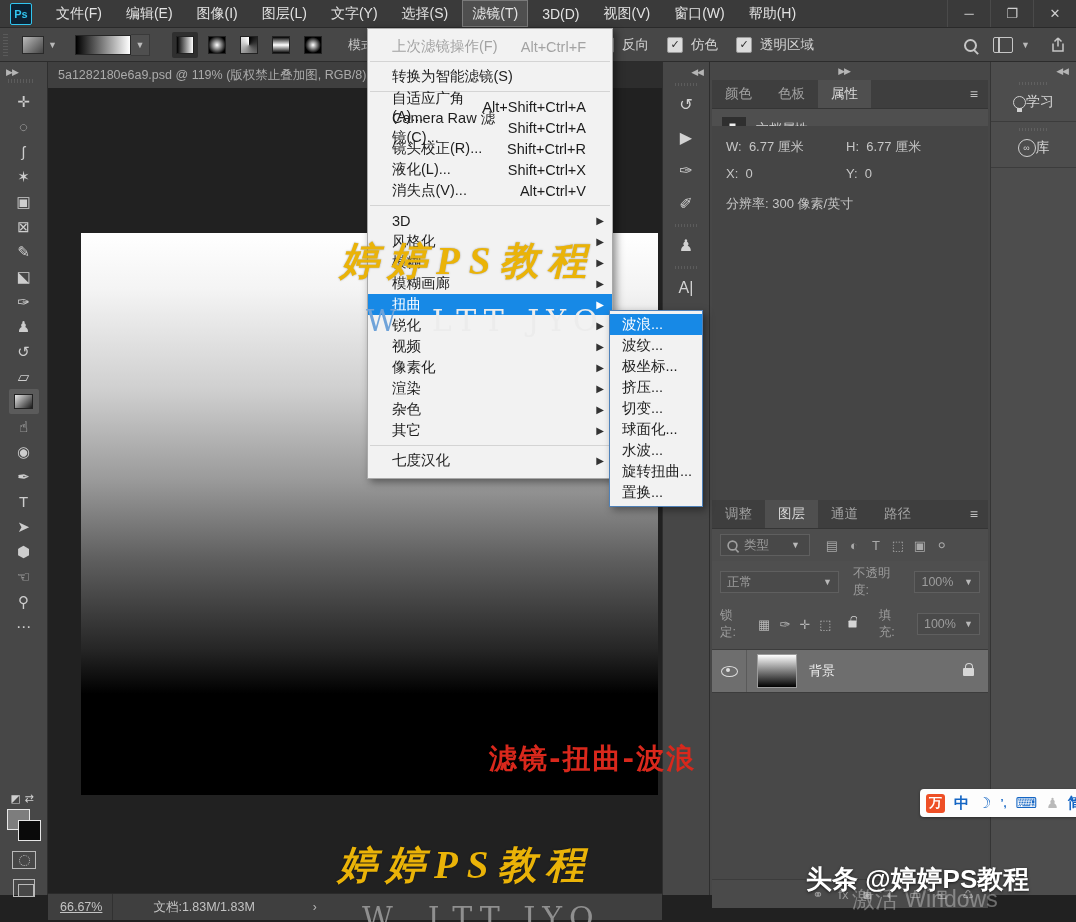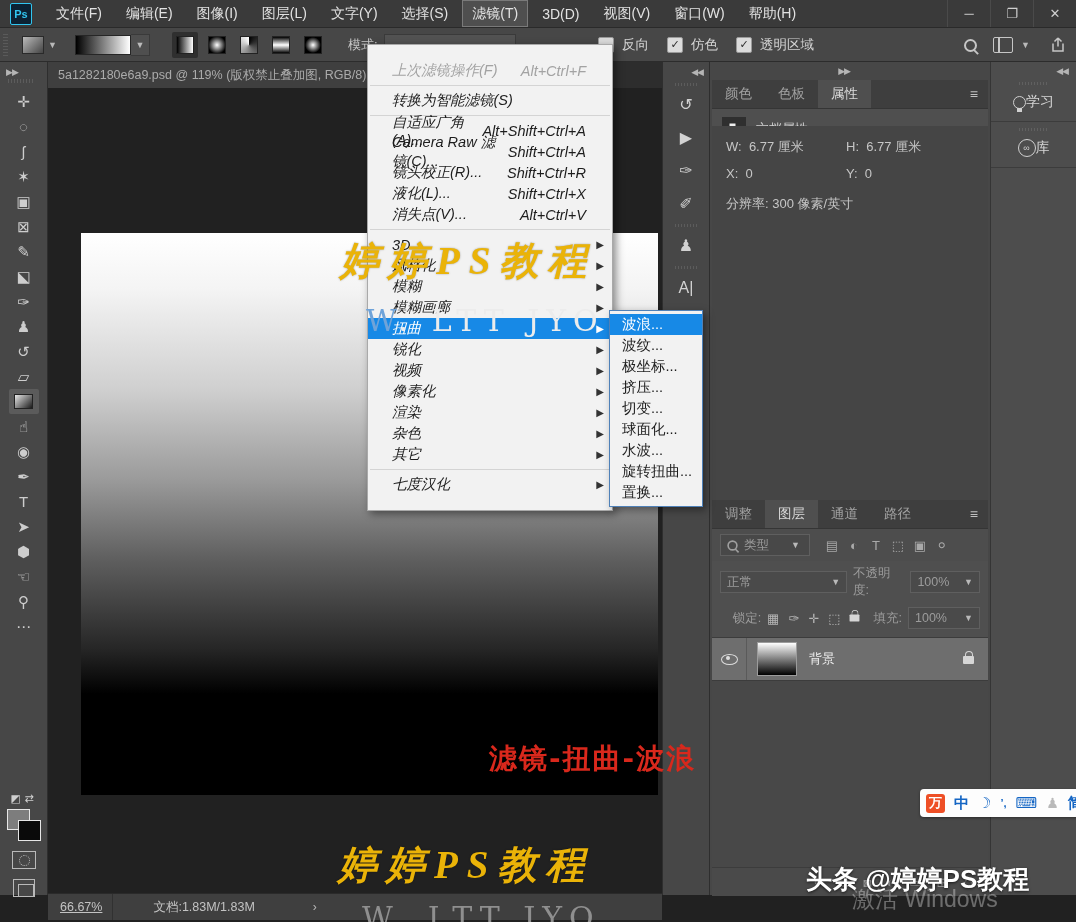--- a/index.html
+++ b/index.html
@@ -95,21 +95,21 @@
   .props-inner{position:absolute;left:0;top:46px;right:0;bottom:0;background:#454545;padding:12px 14px;font-size:13px;color:#c6c6c6;box-sizing:border-box;}
   .pr-row{display:flex;margin-bottom:10px;}
   .pr-cell{width:120px;}
   .pr-res{margin-top:14px;}
   .layers-panel{position:absolute;left:2px;top:438px;width:276px;height:395px;background:#4f4f4f;}
   .filter-row{display:flex;align-items:center;gap:7px;padding:5px 8px;background:#4d4d4d;}
   .search-box{display:flex;align-items:center;gap:5px;width:78px;height:20px;border:1px solid #5f5f5f;background:#484848;padding:0 5px;color:#9a9a9a;font-size:12.5px;}
   .search-box .css-search{transform:scale(.8);border-color:#9f9f9f;}
   .search-box .css-search::after{background:#9f9f9f;}
   .f-ic{color:#a9a9a9;font-size:13px;width:18px;text-align:center;}
-  .blend-row,.lock-row{display:flex;align-items:center;gap:6px;padding:4px 8px;color:#9c9c9c;font-size:12.5px;justify-content:flex-end;}
+  .blend-row,.lock-row{display:flex;align-items:center;gap:14px;padding:4px 8px;color:#9c9c9c;font-size:12.5px;}
   .dd{display:flex;align-items:center;justify-content:space-between;border:1px solid #5f5f5f;background:#4a4a4a;height:20px;padding:0 6px;color:#9c9c9c;}
   .dd .chev{margin:0;}
   .lock-ics{display:flex;gap:9px;color:#b5b5b5;font-size:13px;align-items:center;}
   .layer-row{display:flex;align-items:center;height:42px;background:#6e6e6e;border-top:1px solid #3c3c3c;border-bottom:1px solid #3c3c3c;margin-top:4px;color:#ededed;}
   .eye-cell{width:34px;display:flex;justify-content:center;border-right:1px solid #5a5a5a;height:100%;align-items:center;}
   .css-eye{display:inline-block;width:15px;height:9px;border:1.5px solid #dedede;border-radius:50%;position:relative;}
   .css-eye::after{content:"";position:absolute;left:4.5px;top:1.5px;width:4px;height:4px;background:#dedede;border-radius:50%;}
   .layer-thumb{width:38px;height:32px;margin:0 12px 0 10px;border:1px solid #9c9c9c;background:linear-gradient(to bottom,#fff,#000);}
   .layer-lock{margin-left:auto;margin-right:14px;}
   .css-lock{position:relative;display:inline-block;width:11px;height:8px;background:#d6d6d6;border-radius:1px;}
@@ -121,21 +121,21 @@
   .far-dock{left:990px;top:62px;width:86px;height:833px;background:#4d4d4d;border-left:1px solid #353535;box-sizing:border-box;}
   .fd-chev{text-align:right;padding:4px 8px 0 0;font-size:9px;color:#b5b5b5;letter-spacing:-1px;}
   .fd-btn{padding:6px 0 10px;border-bottom:1px solid #3c3c3c;display:flex;flex-direction:column;align-items:center;}
   .fd-grip{width:30px;height:3px;margin-bottom:8px;background:repeating-linear-gradient(to right,#606060 0 1px,transparent 1px 3px);}
   .fd-row{display:flex;align-items:center;color:#d6d6d6;font-size:14px;}
   .bulb{width:11px;height:11px;border:1.5px solid #d0d0d0;border-radius:50%;position:relative;}
   .bulb::after{content:"";position:absolute;left:3px;top:11px;width:5px;height:4px;background:#d0d0d0;}
   .cc-icon{width:16px;height:16px;border:1.5px solid #d0d0d0;border-radius:50%;color:#d0d0d0;font-size:9px;display:flex;align-items:center;justify-content:center;}
 
   
-  .menu-main{left:367px;top:44px;width:246px;background:#f2f2f2;border:1px solid #a9a9a9;box-shadow:3px 3px 8px rgba(0,0,0,.45);padding:15px 0;box-sizing:border-box;z-index:40;font-style:italic;}
+  .menu-main{left:367px;top:28px;width:246px;background:#f2f2f2;border:1px solid #a9a9a9;box-shadow:3px 3px 8px rgba(0,0,0,.45);padding:7px 0;box-sizing:border-box;z-index:40;}
   .menu-item{position:relative;height:21px;display:flex;align-items:center;padding:0 26px 0 24px;font-size:14.5px;color:#1d1d1d;}
   .menu-item .sc{margin-left:auto;color:#1d1d1d;}
   .menu-item.disabled,.menu-item.disabled .sc{color:#a3a3a3;}
   .menu-item.hl{background:#1789e6;color:#fff;}
   .menu-item.hl .arrow{color:#fff;}
   .menu-item .arrow{position:absolute;right:8px;font-size:10px;color:#333;}
   .menu-sep{height:1px;background:#d4d4d4;margin:4px 2px;}
   .menu-sub{left:609px;top:310px;width:94px;background:#f2f2f2;border:1px solid #4f81b8;box-shadow:3px 3px 8px rgba(0,0,0,.4);padding:3px 0;box-sizing:border-box;z-index:41;}
   .menu-sub .menu-item{padding:0 8px 0 12px;}
 

